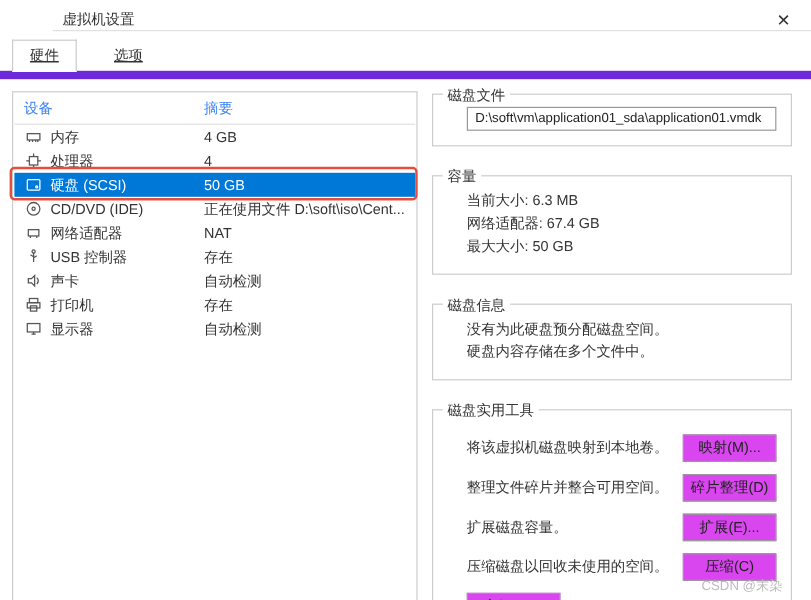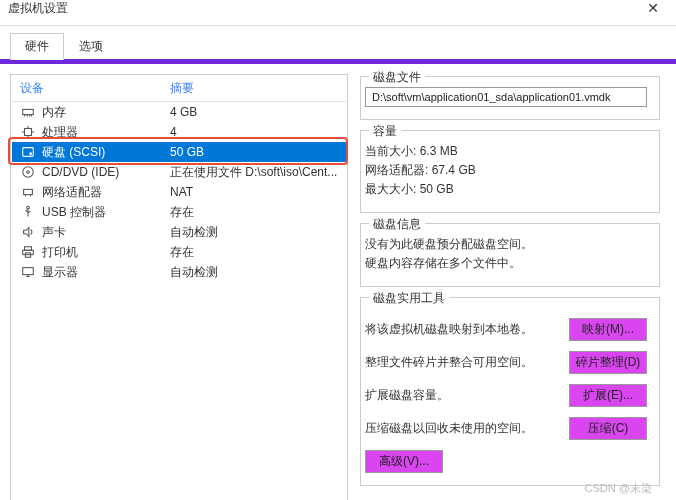--- a/index.html
+++ b/index.html
@@ -1,22 +1,22 @@
 <!DOCTYPE html>
 <html><head>
 <meta charset="utf-8">
 <style>
 * { box-sizing: border-box; margin: 0; padding: 0; font-family: "Microsoft YaHei", "Segoe UI", sans-serif; font-size: 12px; }
 body { background: #fff; width: 676px; height: 500px; overflow: hidden; position: relative; }
 
-.titlebar { height: 26px; display: flex; align-items: flex-start; padding: 0 8px; border-bottom: 1px solid #e0e0e0; }
+.titlebar { height: 26px; display: flex; align-items: flex-end; padding: 0 8px; border-bottom: 1px solid #e0e0e0; margin-left: 44px; }
 .titlebar .title { flex: 1; color: #333; }
 .titlebar .close { width: 30px; text-align: center; color: #333; font-size: 14px; }
 
-.tabs { display: flex; padding: 6px 10px 0 10px; border-bottom: 5px solid #6d28d9; gap: 0; }
+.tabs { display: flex; padding: 6px 10px 0 10px; border-bottom: 7px solid #6d28d9; gap: 16px; text-decoration: underline; }
 .tab { padding: 4px 14px; border: 1px solid transparent; color: #333; position: relative; top: 1px; }
 .tab.active { border: 1px solid #ccc; border-bottom: 1px solid #fff; background: #fff; }
 
 .content { display: flex; padding: 10px; gap: 10px; height: 450px; }
 
 .left-panel { width: 338px; border: 1px solid #ccc; padding: 1px; }
 .header-row { display: flex; border-bottom: 1px solid #e0e0e0; padding: 4px 8px; color: #3b82f6; }
 .header-row .c1 { width: 150px; }
 .header-row .c2 { flex: 1; }
 
@@ -24,21 +24,21 @@
 .dev-row .icon { width: 16px; height: 16px; margin-right: 6px; display: flex; align-items: center; justify-content: center; }
 .dev-row .icon svg { width: 14px; height: 14px; fill: none; stroke: #555; stroke-width: 1.2; }
 .dev-row .label { width: 128px; color: #333; }
 .dev-row .summary { flex: 1; color: #333; white-space: nowrap; overflow: hidden; text-overflow: ellipsis; }
 .dev-row.selected { background: #0078d7; color: #fff; }
 .dev-row.selected .label, .dev-row.selected .summary { color: #fff; }
 .dev-row.selected .icon svg { stroke: #fff; }
 .highlight-box { position: absolute; border: 2px solid #e74c3c; border-radius: 4px; pointer-events: none; }
 
 .right-panel { flex: 1; padding: 2px 6px 2px 2px; }
-.group { border: 1px solid #ccc; padding: 10px 12px 12px 4px; margin-bottom: 10px; position: relative; }
+.group { border: 1px solid #ccc; padding: 10px 12px 12px 28px; margin-bottom: 24px; position: relative; }
 .group-title { position: absolute; top: -8px; left: 8px; background: #fff; padding: 0 4px; color: #333; }
 .disk-file { border: 1px solid #999; padding: 3px 6px; background: #fff; color: #222; white-space: nowrap; overflow: hidden; font-size: 11px; }
 .info-line { color: #333; margin: 2px 0; }
 .util-row { display: flex; align-items: center; margin: 10px 0; gap: 8px; }
 .util-text { flex: 1; color: #333; }
 .btn { border: 1px solid #999; background: #d946ef; padding: 2px 0; width: 78px; text-align: center; color: #222; }
 .advanced-row { display: flex; margin-top: 6px; }
 
 .watermark { position: absolute; bottom: 4px; right: 24px; color: #bbb; font-size: 11px; }
 </style>

